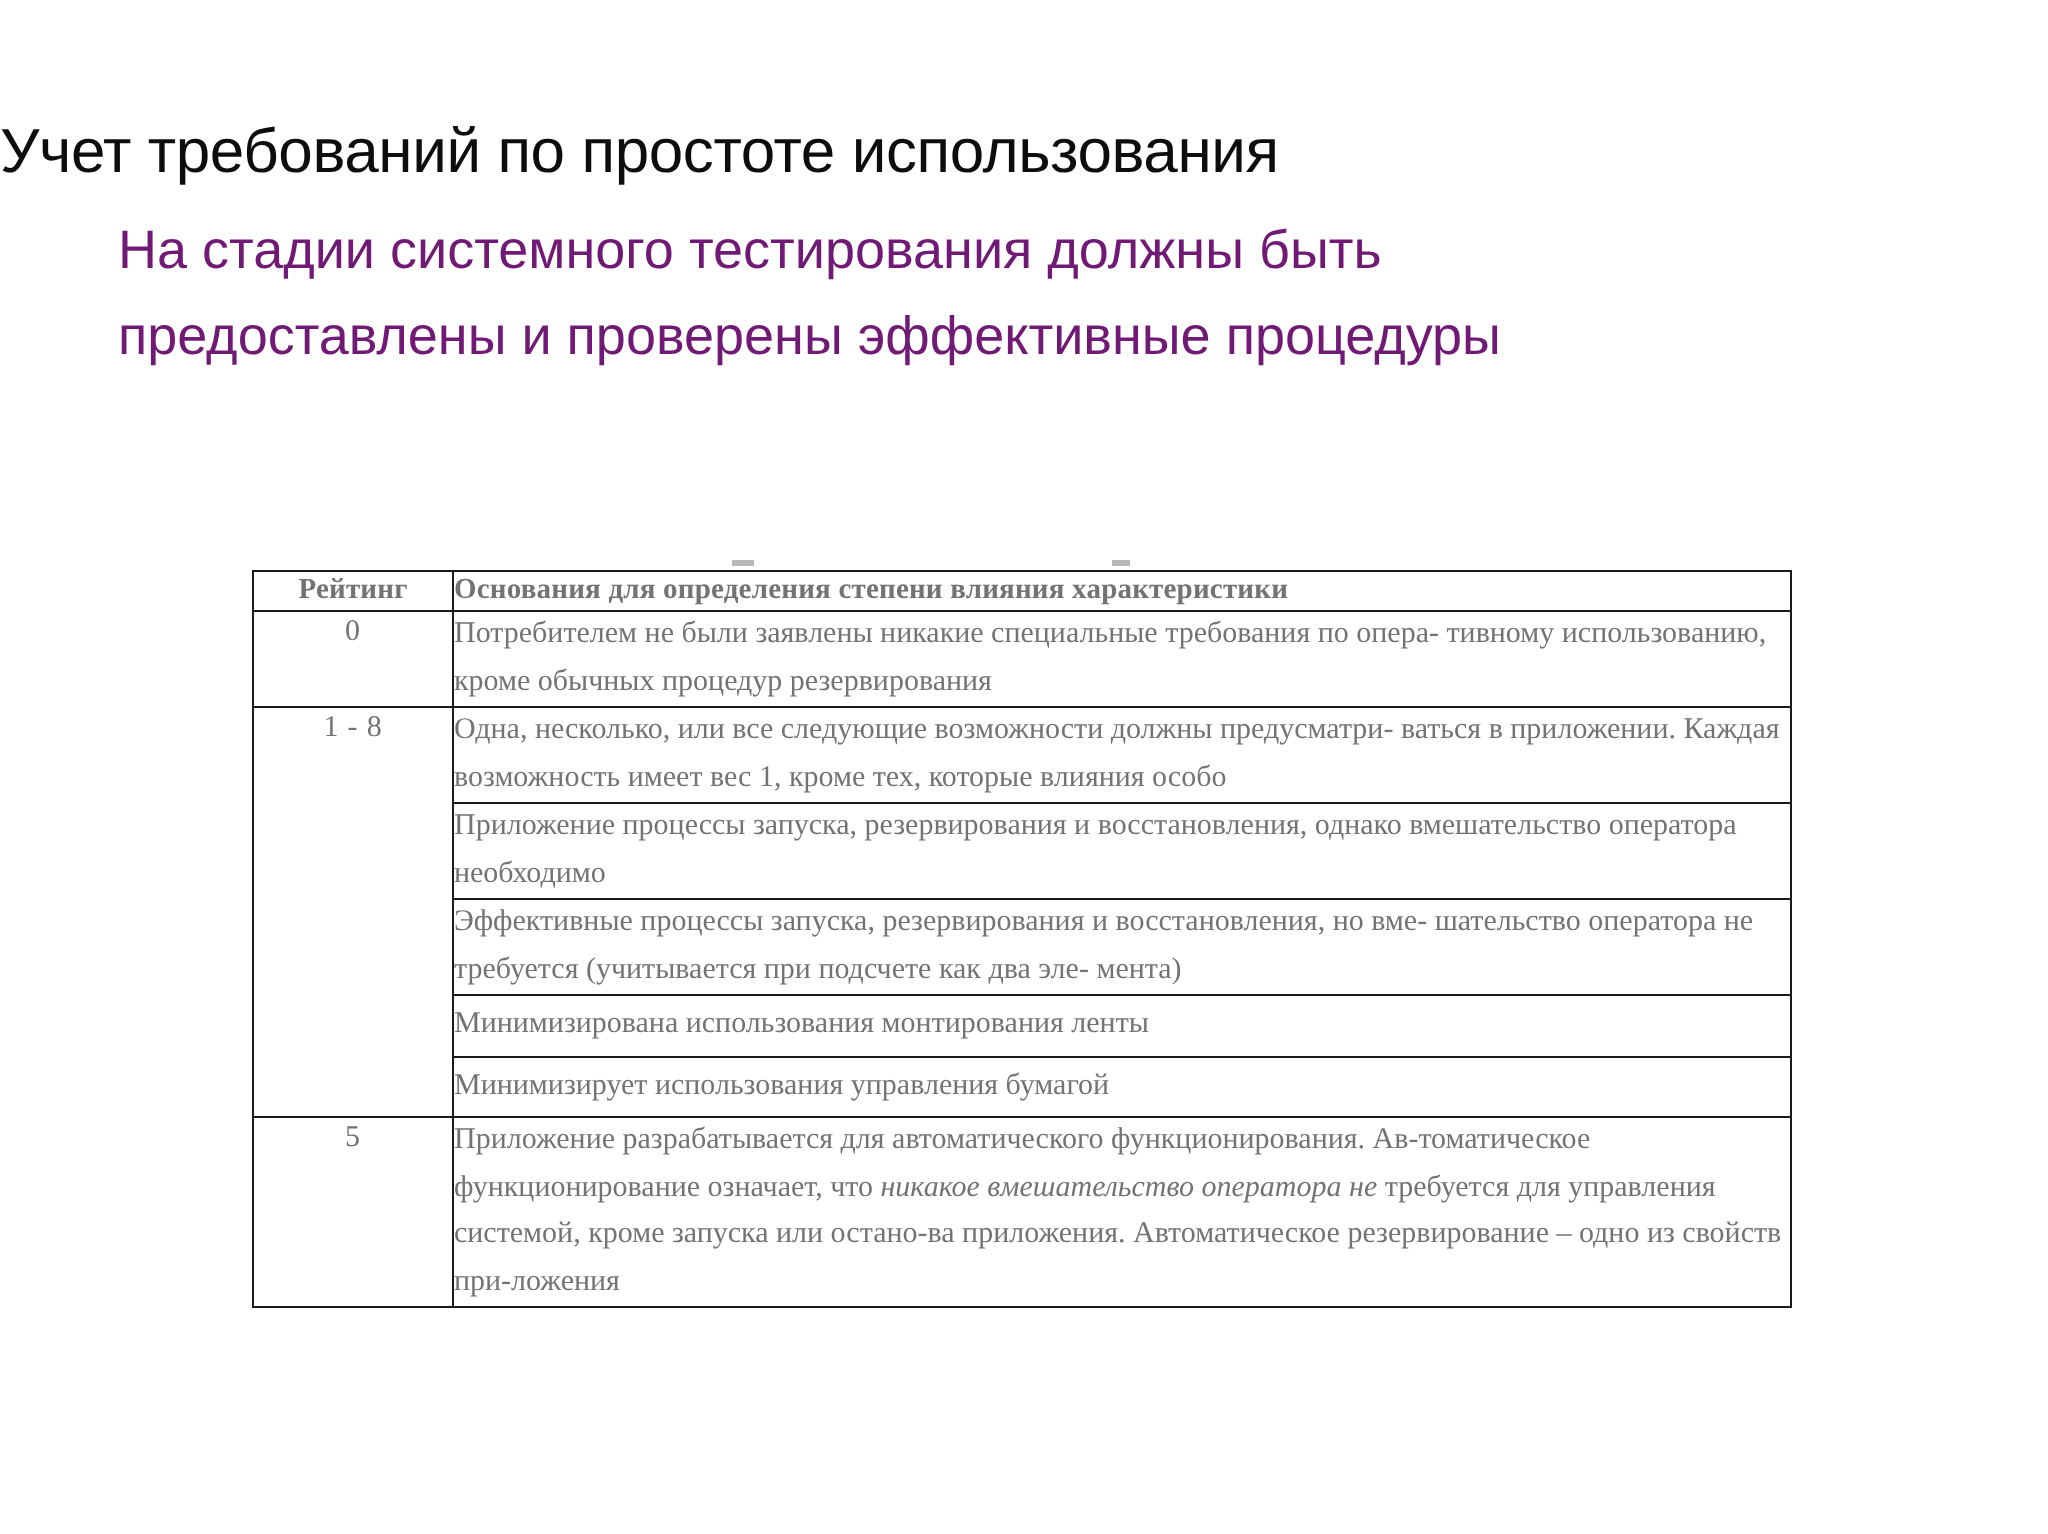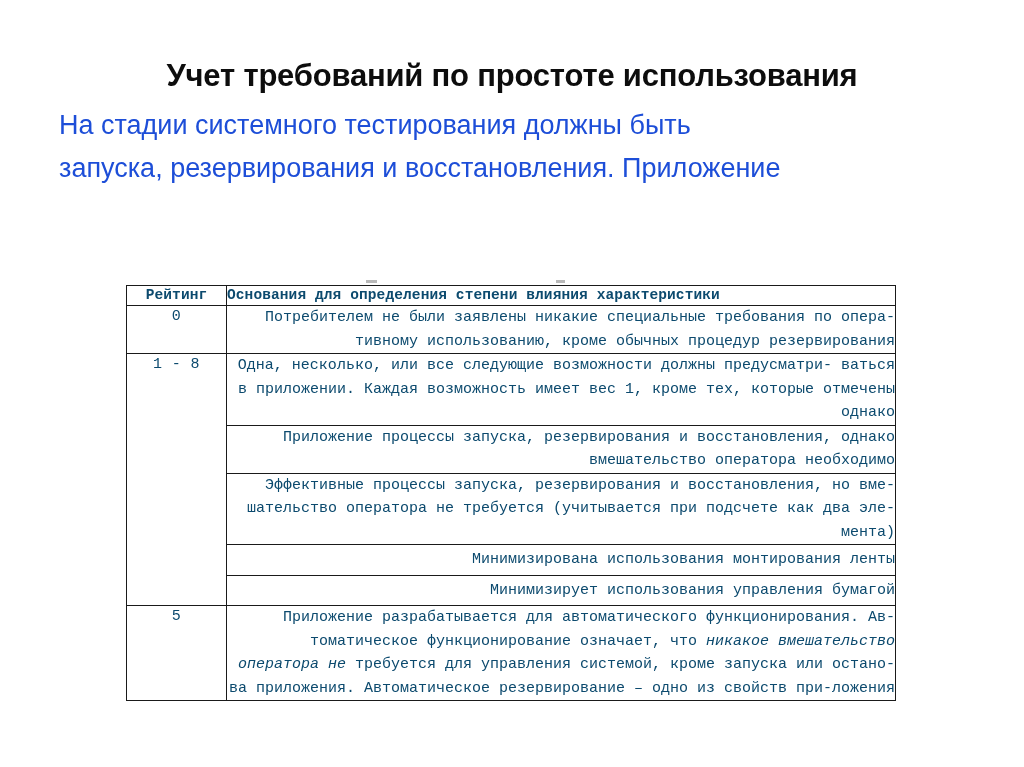--- a/index.html
+++ b/index.html
@@ -23,40 +23,40 @@
     inset: 0;
     background: #ffffff;
   }
 
   
   .slide-title {
     position: absolute;
     left: 0;
     top: 36px;
     width: 1024px;
-    text-align: center;
+    text-align: left;
     font-family: "Liberation Sans", sans-serif;
-    font-weight: bold;
+    font-weight: normal;
     font-size: 31px;
     line-height: 38px;
     letter-spacing: -0.2px;
     color: #0d0d0d;
     white-space: nowrap;
   }
 
   
   .slide-body {
     position: absolute;
     left: 59px;
     top: 104px;
     width: 900px;
     font-family: "Liberation Sans", sans-serif;
     font-size: 27px;
     line-height: 43px;
-    color: #1d4ed8;
+    color: #701a75;
   }
   .slide-body .body-line {
     display: block;
     white-space: nowrap;
   }
 
   
   .scan-artifacts {
     position: absolute;
     left: 126px;
@@ -79,22 +79,22 @@
   .rating-table-wrap {
     position: absolute;
     left: 126px;
     top: 285px;
     width: 769px;
   }
   table.rating-table {
     border-collapse: collapse;
     width: 769px;
     table-layout: fixed;
-    font-family: Liberation Mono, monospace;
-    color: #0c4a6e;
+    font-family: Liberation Serif, serif;
+    color: #737373;
   }
   table.rating-table td,
   table.rating-table th {
     border: 1px solid #1a1a1a;
     vertical-align: top;
     padding: 0;
   }
   col.c-rating { width: 100px; }
   col.c-reason { width: 669px; }
 
@@ -114,21 +114,21 @@
     font-size: 15px;
     line-height: 21px;
     padding: 7px 4px 6px 4px;
     letter-spacing: 0.4px;
   }
 
   td.reason-cell {
     font-size: 15px;
     line-height: 23.5px;
     padding: 5px 9px 5px 10px;
-    text-align: right;
+    text-align: left;
     hyphens: manual;
   }
   td.reason-cell .ital {
     font-style: italic;
   }
 
   
   td.reason-cell.single {
     padding-top: 3px;
     padding-bottom: 3px;
@@ -136,21 +136,21 @@
 </style>
 </head>
 <body>
 
 <div class="slide">
 
   <h1 class="slide-title">Учет требований по простоте использования</h1>
 
   <div class="slide-body">
     <span class="body-line">На стадии системного тестирования должны быть</span>
-    <span class="body-line">запуска, резервирования и восстановления. Приложение</span>
+    <span class="body-line">предоставлены и проверены эффективные процедуры</span>
   </div>
 
   <div class="scan-artifacts">
     <i class="a1"></i>
     <i class="a2"></i>
   </div>
 
   <div class="rating-table-wrap">
     <table class="rating-table">
       <colgroup>
@@ -171,21 +171,21 @@
             <span>Потребителем не были заявлены никакие специальные требования по опера-</span>
             <span>тивному использованию, кроме обычных процедур резервирования</span>
           </td>
         </tr>
 
         <tr>
           <td class="rating-cell" rowspan="5">1 - 8</td>
           <td class="reason-cell">
             <span>Одна, несколько, или все следующие возможности должны предусматри-</span>
             <span>ваться в приложении. Каждая возможность имеет вес 1, кроме тех, которые</span>
-            <span>отмечены однако</span>
+            <span>влияния особо</span>
           </td>
         </tr>
         <tr>
           <td class="reason-cell">
             <span>Приложение процессы запуска, резервирования и восстановления, однако</span>
             <span>вмешательство оператора необходимо</span>
           </td>
         </tr>
         <tr>
           <td class="reason-cell">

